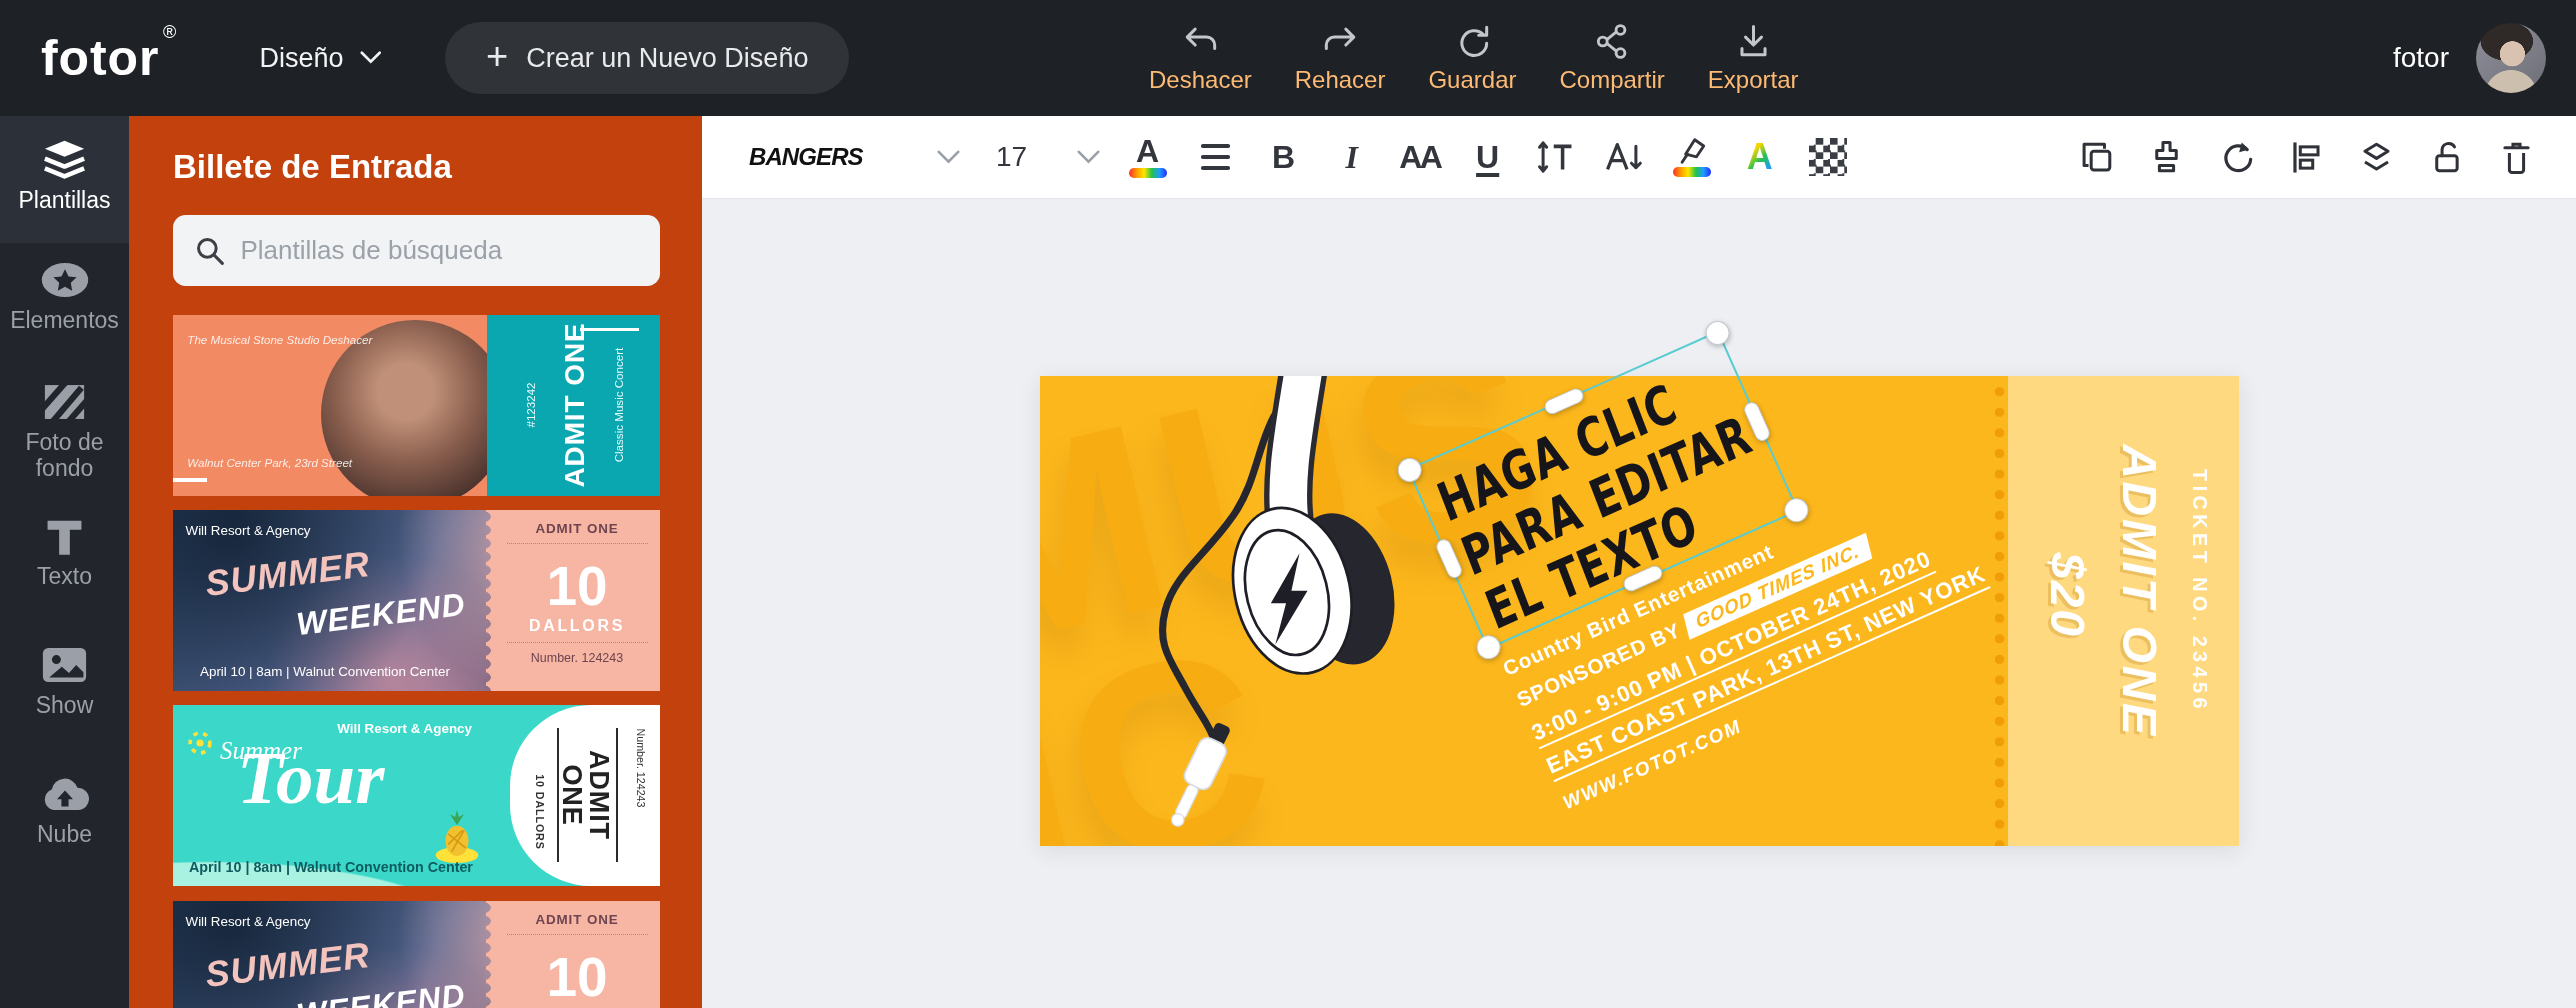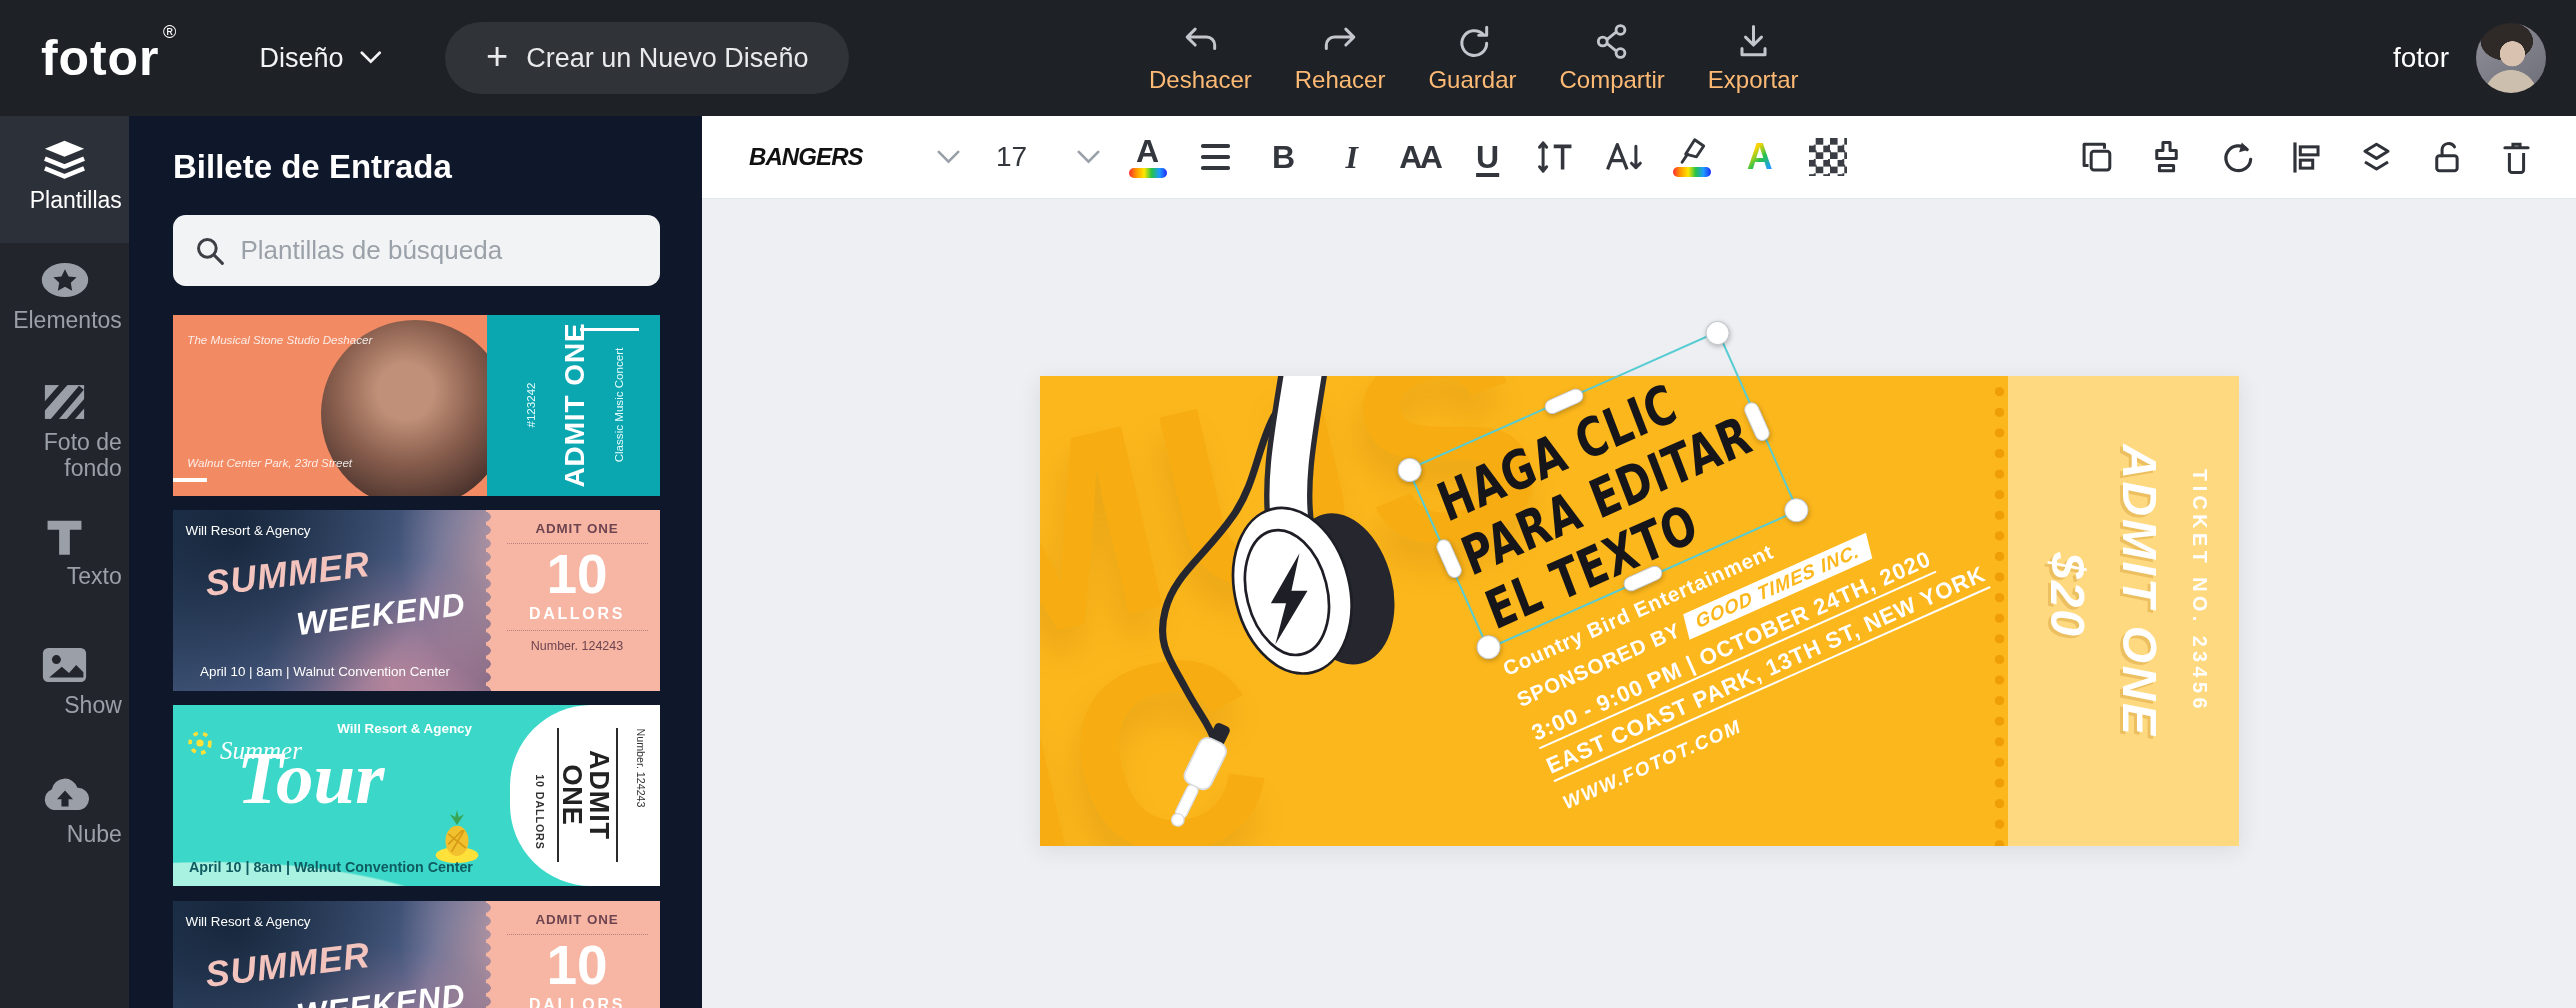--- a/index.html
+++ b/index.html
@@ -33,33 +33,33 @@
     width: 70px; height: 70px; border-radius: 50%;
     background:
       radial-gradient(circle at 52% 44%, #d9c2b0 0 23%, transparent 24%),
       radial-gradient(ellipse 62% 46% at 44% 26%, #2f2a28 0 60%, transparent 61%),
       radial-gradient(circle at 50% 105%, #cdbfae 0 32%, transparent 33%),
       linear-gradient(140deg, #90909a, #6e6e78);
   }
 
   
   .sidebar { position: absolute; left: 0; top: 116px; width: 129px; height: 893px; background: #22252b; z-index: 9; }
-  .side-item { position: absolute; left: 0; width: 129px; text-align: right; color: #9ba0a8; cursor: pointer; }
+  .side-item { position: absolute; left: 0; width: 129px; text-align: center; color: #9ba0a8; cursor: pointer; }
   .side-item .icn { height: 41px; display: flex; align-items: center; justify-content: center; }
   .side-label { font-size: 23px; line-height: 26px; margin-top: 7.2px; padding: 0 7.2px; }
   .side-item.active { background: #2c3038; color: #ffffff; }
   .si-plantillas { top: 0; height: 127px; padding-top: 23px; }
   .si-elementos  { top: 143px; }
   .si-foto       { top: 265px; }
   .si-texto      { top: 399px; }
   .si-fotos      { top: 528px; }
   .si-nube       { top: 657px; }
 
   
-  .panel { position: absolute; left: 129px; top: 116px; width: 573px; height: 893px; background: #0f172a; overflow: hidden; z-index: 8; }
+  .panel { position: absolute; left: 129px; top: 116px; width: 573px; height: 893px; background: #c2410c; overflow: hidden; z-index: 8; }
   .panel-title { position: absolute; left: 44px; top: 32px; font-size: 33px; font-weight: 700; color: #fff; }
   .search {
     position: absolute; left: 44px; top: 99px; width: 487px; height: 71px;
     background: #f2f3f5; border-radius: 12.5px; display: flex; align-items: center; padding: 0 21.5px; gap: 16px;
   }
   .search input { flex: 1; border: none; outline: none; background: transparent; font-size: 26px; color: #333; font-family: inherit; }
   .search input::placeholder { color: #9ba1a9; }
 
   .thumb { position: absolute; left: 44px; width: 487px; height: 181px; overflow: hidden; cursor: pointer; }
   .thumb .vtext  { position: absolute; white-space: nowrap; transform: translate(-50%,-50%) rotate(-90deg); }
@@ -92,21 +92,21 @@
   }
   .tw-brand { position: absolute; left: 12.5px; top: 12.5px; font-size: 13.4px; color: #fff; }
   .tw-title1 { position: absolute; left: 32px; top: 43px; font-size: 36px; font-weight: 800; font-style: italic; color: #f3c3bd; transform: rotate(-7deg); letter-spacing: 0.9px; }
   .tw-title2 { position: absolute; left: 123px; top: 86px; font-size: 32px; font-weight: 800; font-style: italic; color: #fff; transform: rotate(-7deg); letter-spacing: 0.9px; }
   .tw-details { position: absolute; left: 27px; bottom: 12.5px; font-size: 13.4px; color: #fff; }
   .tw-stub { position: absolute; right: 0; top: 0; width: 166px; height: 181px; background: #f7b6a3; padding-top: 10.7px; text-align: center; }
   .tw-stub::before { content: ""; position: absolute; left: -8px; top: 0; width: 9px; height: 100%;
     background: radial-gradient(circle at 0 50%, rgba(0,0,0,0) 4.5px, #f7b6a3 4.9px); background-size: 9px 13.4px; }
   .tw-admit { font-size: 13.4px; color: #6e4450; letter-spacing: 0.9px; font-weight: 700; }
   .tw-dots { border-top: 1.8px dotted #b97f80; margin: 7.2px 12.5px 0 12.5px; }
-  .tw-price { font-size: 55px; line-height: 54px; font-weight: 800; color: #fff; margin-top: 3px; }
+  .tw-price { font-size: 55px; line-height: 54px; font-weight: 800; color: #fff; margin-top: 15px; }
   .tw-unit { font-size: 16px; font-weight: 700; color: #fff; letter-spacing: 2.7px; margin-top: 4px; }
   .tw-number { font-size: 12.5px; color: #6e4450; margin-top: 8px; }
 
   
   .t3 { top: 589px; background: #3bd8c9; }
   .t3-wave { position: absolute; inset: 0; background: radial-gradient(120% 95% at 8% 130%, #a9f2e2 0 45%, transparent 46%); }
   .t3-brand { position: absolute; right: 188px; top: 16px; font-size: 13.4px; font-weight: 700; color: #fff; }
   .t3-script { position: absolute; left: 47px; top: 32px; font-family: "Liberation Serif", serif; font-style: italic; font-size: 25px; color: #fff; }
   .t3-title { position: absolute; left: 64px; top: 30px; font-family: "Liberation Serif", serif; font-style: italic; font-weight: 700; font-size: 75px; color: #fff; }
   .t3-details { position: absolute; left: 16px; bottom: 10.7px; font-size: 14.3px; font-weight: 700; color: #0f5c60; }

